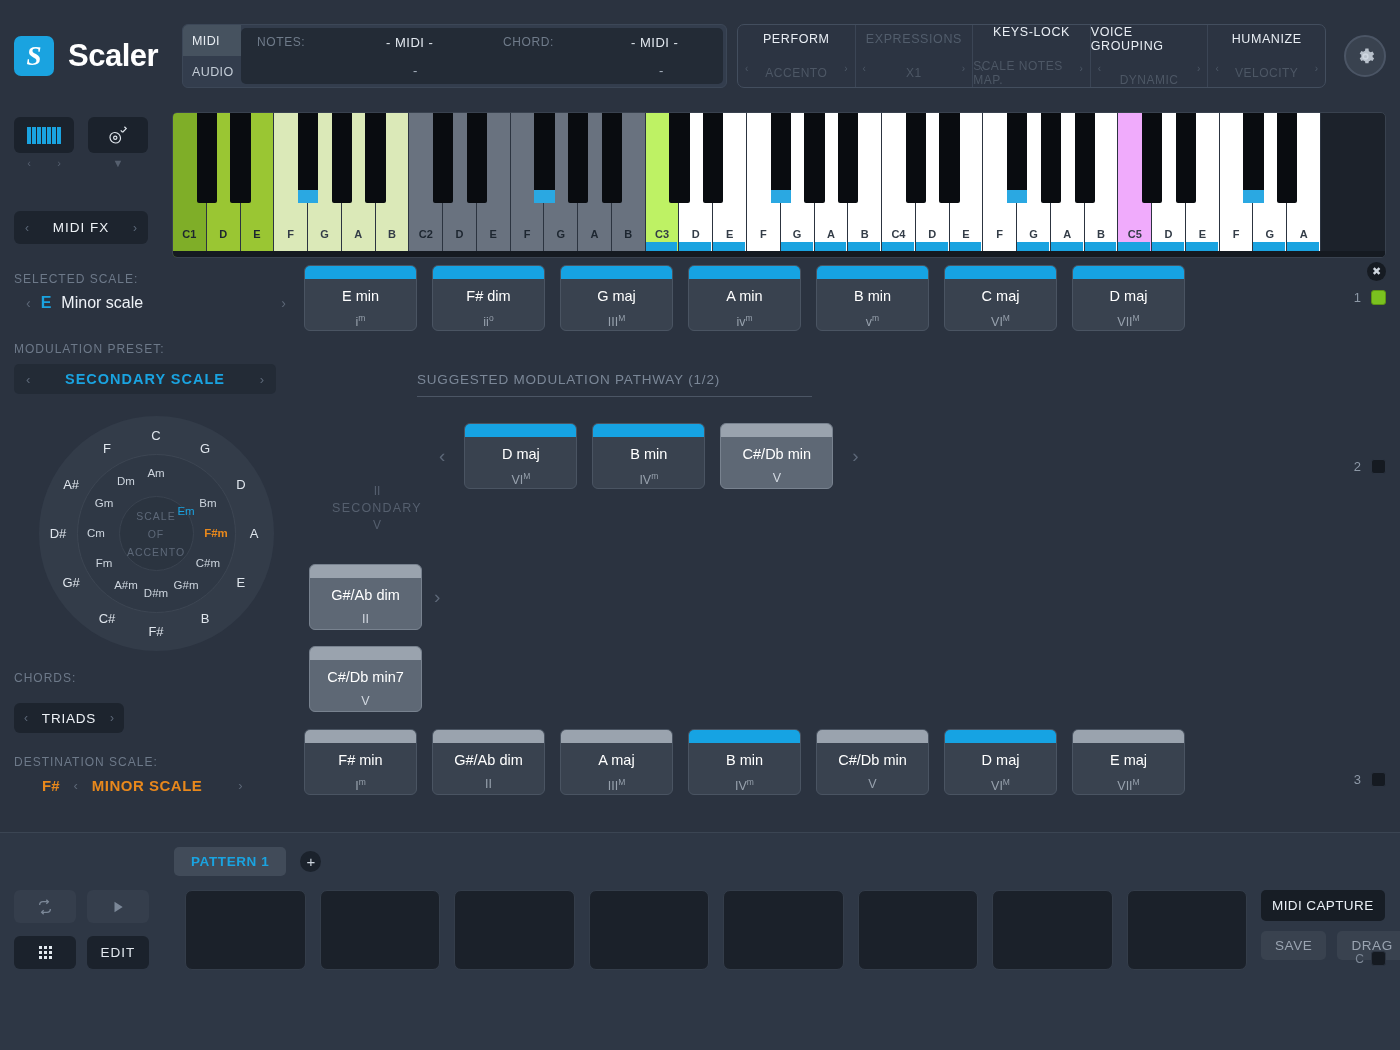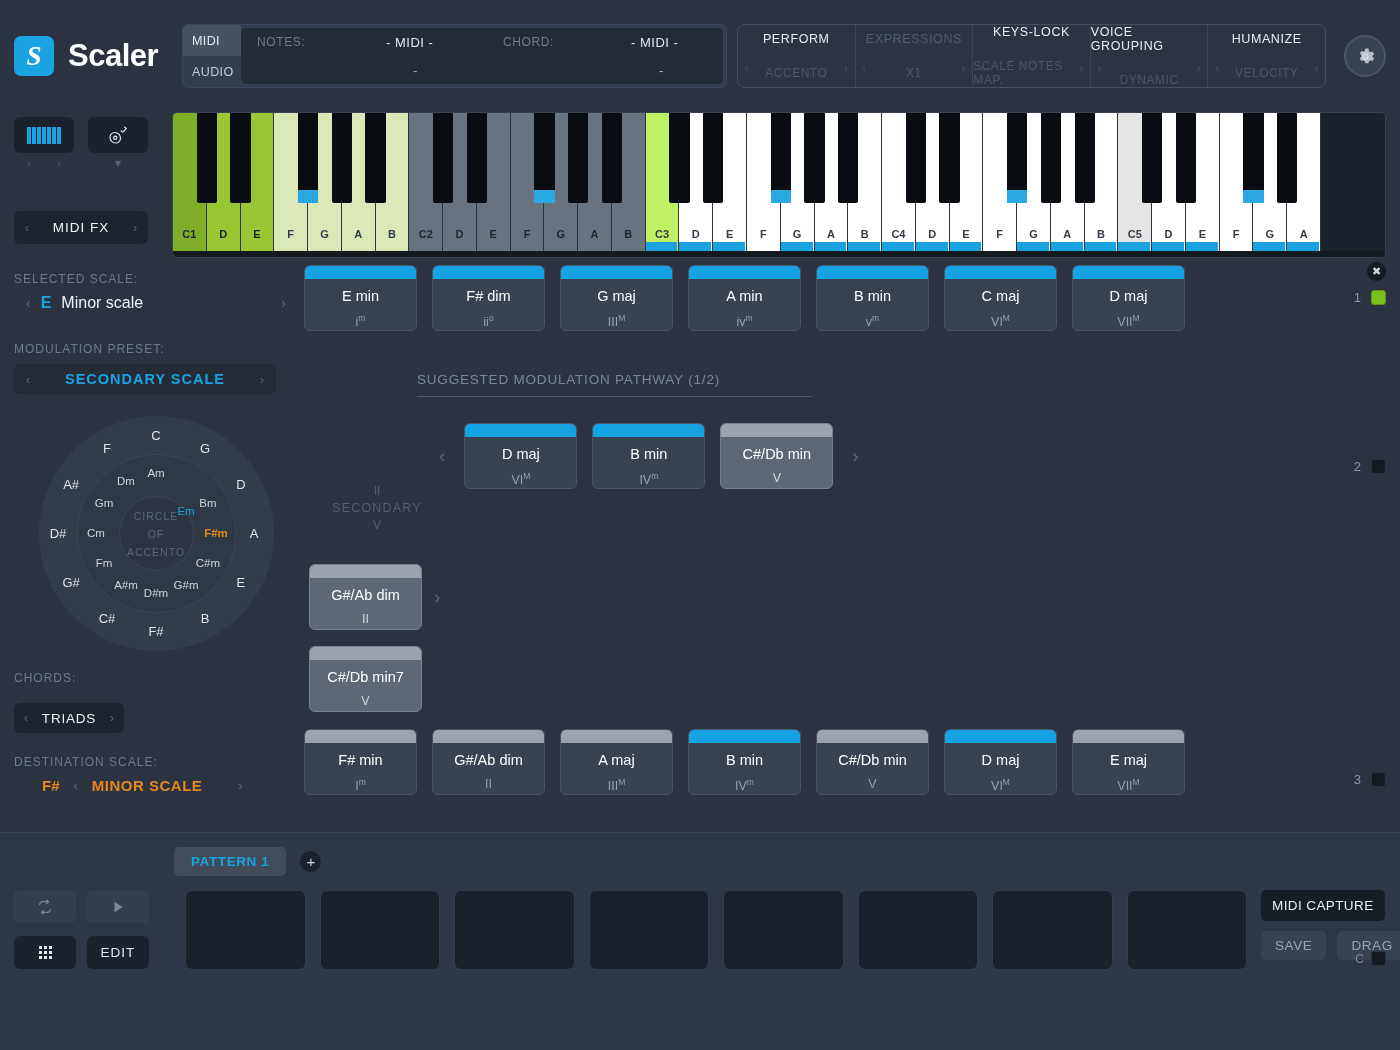--- a/index.html
+++ b/index.html
@@ -396,21 +396,21 @@
         <span style="color:#333c47">G</span>
       </div>
       <div class="wkey" style="left: 877.882px; width: 33.7647px; background: rgb(255, 255, 255);">
         <div class="hl"></div>
         <span style="color:#333c47">A</span>
       </div>
       <div class="wkey" style="left: 911.647px; width: 33.7647px; background: rgb(255, 255, 255);">
         <div class="hl"></div>
         <span style="color:#333c47">B</span>
       </div>
-      <div class="wkey" style="left: 945.412px; width: 33.7647px; background: #e5e5e5;">
+      <div class="wkey" style="left: 945.412px; width: 33.7647px; background: #f0abfc;">
         <div class="hl"></div>
         <span style="color:#333c47">C5</span>
       </div>
       <div class="wkey" style="left: 979.176px; width: 33.7647px; background: rgb(255, 255, 255);">
         <div class="hl"></div>
         <span style="color:#333c47">D</span>
       </div>
       <div class="wkey" style="left: 1012.94px; width: 33.7647px; background: rgb(255, 255, 255);">
         <div class="hl"></div>
         <span style="color:#333c47">E</span>
@@ -503,21 +503,21 @@
         <span class="min" style="left: 168.962px; top: 87px;">Bm</span>
         <span class="min hi-o" style="left: 177px; top: 117px;">F#m</span>
         <span class="min" style="left: 168.962px; top: 147px;">C#m</span>
         <span class="min" style="left: 147px; top: 168.962px;">G#m</span>
         <span class="min" style="left: 117px; top: 177px;">D#m</span>
         <span class="min" style="left: 87px; top: 168.962px;">A#m</span>
         <span class="min" style="left: 65.0385px; top: 147px;">Fm</span>
         <span class="min" style="left: 57px; top: 117px;">Cm</span>
         <span class="min" style="left: 65.0385px; top: 87px;">Gm</span>
         <span class="min" style="left: 87px; top: 65.0385px;">Dm</span>
-        <span class="ctr" style="left: 117px; top: 100px;">CIRCLE</span>
+        <span class="ctr" style="left: 117px; top: 100px;">SCALE</span>
         <span class="ctr" style="left: 117px; top: 118px;">OF</span>
         <span class="ctr" style="left: 117px; top: 136px;">ACCENTO</span>
       </div>
 
     <div class="sb-lbl" style="margin-top:20px">CHORDS:</div>
     <div class="chords-sel">
       <span class="a">‹</span>
       <span class="t">TRIADS</span>
       <span class="a">›</span>
     </div>

